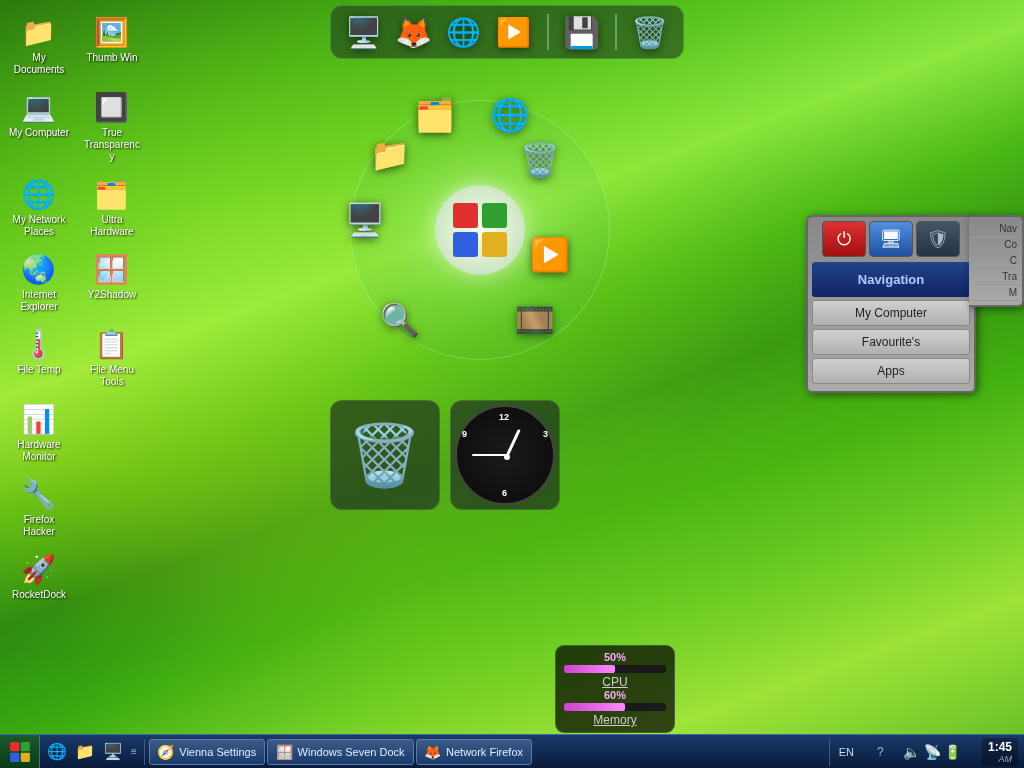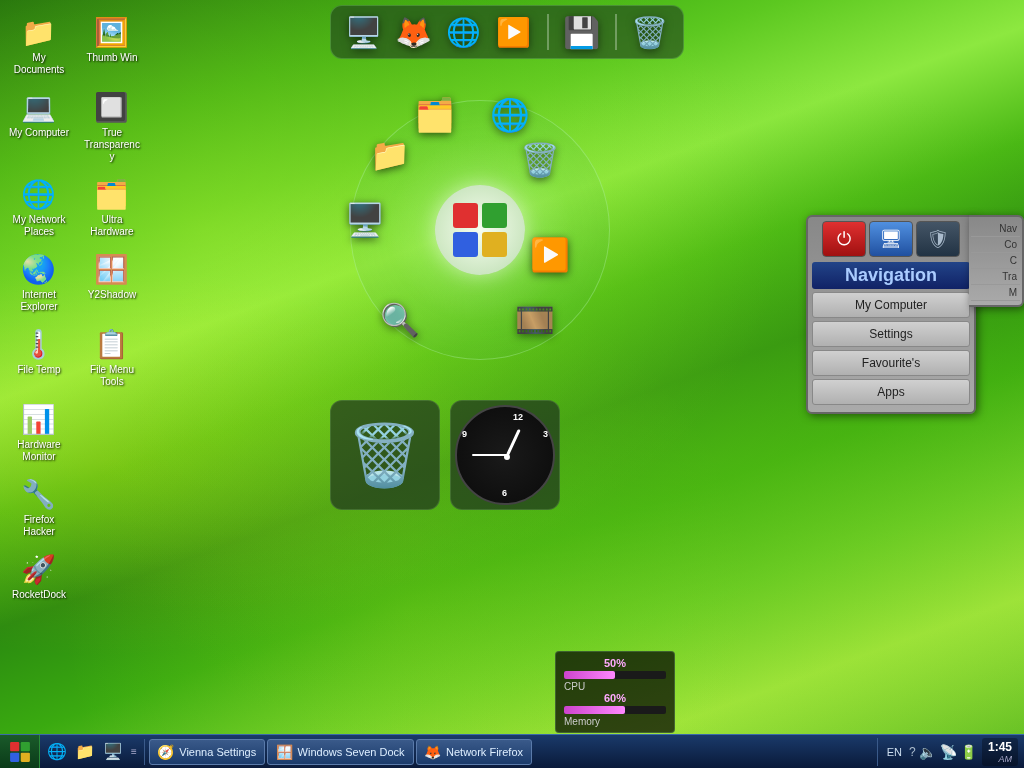--- a/index.html
+++ b/index.html
@@ -280,23 +280,23 @@
 
     .nav-ctrl-btn.dark {
       background: linear-gradient(to bottom, #445566 0%, #223344 100%);
       color: #aabbcc;
     }
 
     .nav-title {
       background: linear-gradient(to bottom, #224488 0%, #112266 100%);
       color: #aaccff;
       text-align: center;
-      font-size: 18px;
+      font-size: 13px;
       font-weight: bold;
-      padding: 3px;
+      padding: 10px;
       border-radius: 3px;
       margin-bottom: 3px;
     }
 
     .nav-menu-btn {
       display: block;
       width: 100%;
       background: linear-gradient(to bottom, #d0d0d0 0%, #b0b0b0 100%);
       border: 1px solid #888;
       border-radius: 3px;
@@ -323,28 +323,29 @@
     }
 
     
     .monitor-widget {
       position: absolute;
       bottom: 35px;
       left: 555px;
       width: 120px;
       background: rgba(0,0,0,0.7);
       border: 1px solid rgba(100,150,100,0.4);
-      border-radius: 4px;
+      border-radius: 9px;
       padding: 5px 8px;
     }
 
     .monitor-label {
-      font-size: 10px;
+      font-size: 12px;
       color: #ccc;
-      text-align: left;
+      text-align: center;
+      text-decoration: underline;
     }
 
     .monitor-bar-container {
       background: #1a1a1a;
       height: 8px;
       border-radius: 2px;
       margin: 2px 0;
     }
 
     .monitor-bar-cpu {
@@ -441,21 +442,21 @@
       white-space: nowrap;
     }
 
     .taskbar-app .app-icon {
       font-size: 14px;
     }
 
     .taskbar-right {
       display: flex;
       align-items: center;
-      gap: 4px;
+      gap: 20px;
       padding: 0 6px;
       border-left: 1px solid #3a5a8a;
     }
 
     .taskbar-lang {
       font-size: 11px;
       color: #ccddeeff;
       padding: 0 3px;
     }
 
@@ -619,21 +620,21 @@
   </div>
 
   <div class="dock-bottom">
     <div class="dock-item">
       <div class="recycle-dock">🗑️</div>
     </div>
     <div class="dock-item">
       <div class="clock-widget">
         <div class="clock-face">
 
-          <span class="clock-number" style="top:5px;left:56px;">12</span>
+          <span class="clock-number" style="top:5px;left:42px;">12</span>
           <span class="clock-number" style="top:22px;right:5px;">3</span>
           <span class="clock-number" style="bottom:5px;left:45px;">6</span>
           <span class="clock-number" style="top:22px;left:5px;">9</span>
 
           <div class="clock-hand" style="width:3px;height:28px;left:49px;transform:rotate(25deg);"></div>
 
           <div class="clock-hand" style="width:2px;height:36px;left:50px;transform:rotate(-90deg);"></div>
 
           <div style="position:absolute;width:6px;height:6px;background:white;border-radius:50%;top:47px;left:47px;"></div>
         </div>
@@ -642,21 +643,20 @@
   </div>
 
   <div class="nav-panel">
     <div class="nav-header-btn-row">
       <div class="nav-ctrl-btn red">⏻</div>
       <div class="nav-ctrl-btn blue">🖥</div>
       <div class="nav-ctrl-btn dark">🛡</div>
     </div>
     <div class="nav-title">Navigation</div>
     <button class="nav-menu-btn">My Computer</button>
-    <button class="nav-menu-btn">Settings</button>
     <button class="nav-menu-btn">Favourite's</button>
     <button class="nav-menu-btn">Apps</button>
   </div>
 
   <div class="nav-panel-right">
     <div class="right-partial-item">Nav</div>
     <div class="right-partial-item">Co</div>
     <div class="right-partial-item">C</div>
     <div class="right-partial-item">Tra</div>
     <div class="right-partial-item">M</div>

